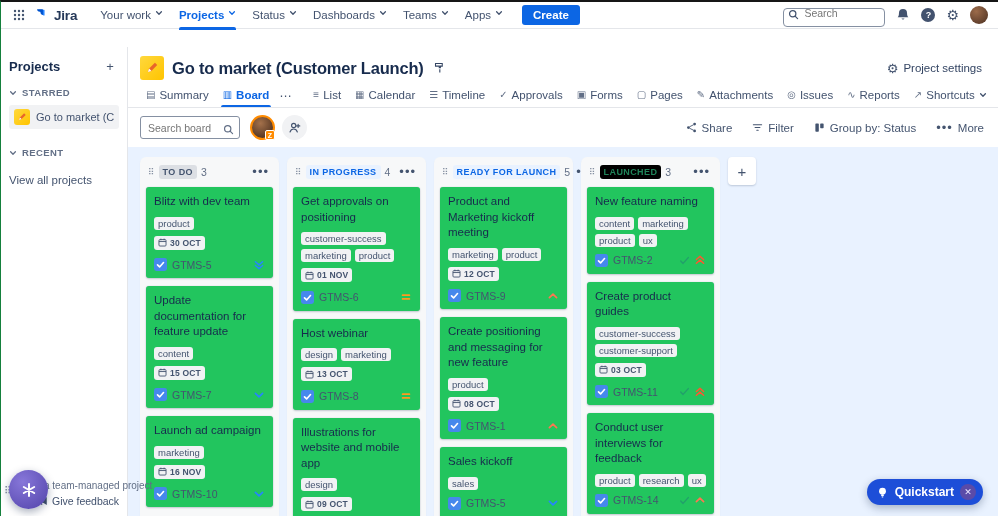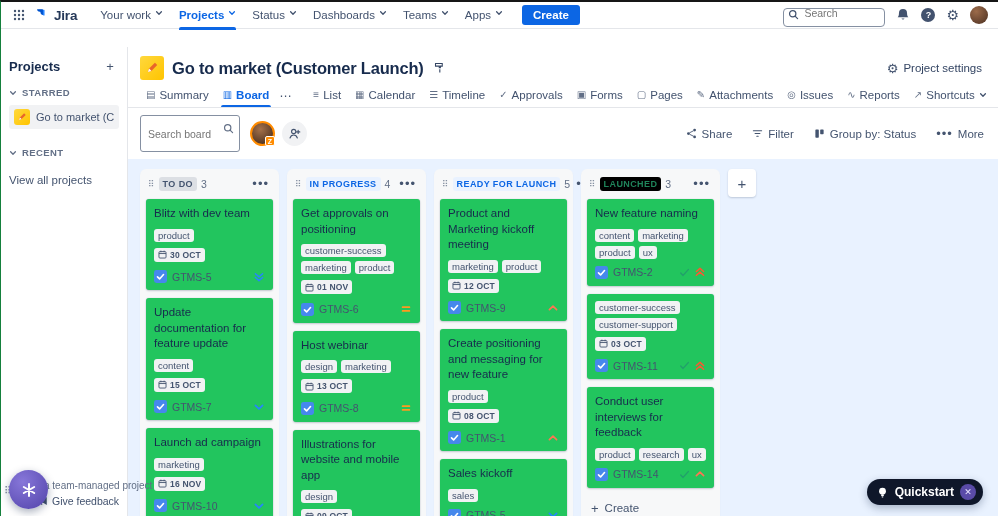--- a/index.html
+++ b/index.html
@@ -52,21 +52,21 @@
   .tab.active { color:#0C66E4; font-weight:700; }
   .tab.active .tglyph { color:#0C66E4; }
   .tab.active::after { content:""; position:absolute; left:4px; right:4px; bottom:0; height:2.5px; background:#0C66E4; border-radius:2px 2px 0 0; }
   .tab-dots { font-size:12px; color:#42526E; padding:0 2px; cursor:pointer; }
   .tab-divider { width:1px; height:13px; background:#DCDFE4; margin:0 5px; }
   .tab-add { font-size:13px; color:#44546F; padding:2px 8px; cursor:pointer; }
 
   
   .toolbar { display:flex; align-items:center; padding:7px 14px 7px 12px; background:#fff; }
   .board-search { position:relative; margin-right:10px; }
-  .board-search input { width:100px; height:37px; border:1px solid #8590A2; border-radius:3px; font-size:10.5px; padding:0 22px 0 7px; color:#172B4D; font-family:inherit; outline:none; background:#fff; }
+  .board-search input { width:100px; height:23px; border:1px solid #8590A2; border-radius:3px; font-size:10.5px; padding:0 22px 0 7px; color:#172B4D; font-family:inherit; outline:none; background:#fff; }
   .board-search .mag { position:absolute; right:6px; top:5px; }
   .avatars { display:flex; align-items:center; }
   .pavatar { width:25px; height:25px; border-radius:50%; background:radial-gradient(circle at 40% 30%, #a4714b, #3c2417); border:2px solid #FF8B00; position:relative; }
   .pavatar .zbadge { position:absolute; right:-2px; bottom:-2px; width:10px; height:10px; background:#FF8B00; border-radius:2px; color:#fff; font-size:7px; font-weight:700; display:flex; align-items:center; justify-content:center; border:1px solid #fff; }
   .addppl { width:25px; height:25px; border-radius:50%; background:#F1F2F4; display:flex; align-items:center; justify-content:center; margin-left:7px; cursor:pointer; border:none; }
   .tb-right { margin-left:auto; display:flex; align-items:center; gap:20px; }
   .tb-btn { display:flex; align-items:center; gap:5px; font-size:11.5px; color:#44546F; background:none; border:none; cursor:pointer; font-family:inherit; font-weight:500; }
   .tb-dots { font-size:13px; letter-spacing:1px; color:#44546F; line-height:0; }
 
   
@@ -91,21 +91,21 @@
   .sub-chip { display:inline-flex; align-items:center; gap:4px; background:#F1F2F4; border-radius:3px; padding:3px 6px; margin-top:8px; cursor:pointer; }
   .sub-chip span { font-size:10px; color:#44546F; font-weight:500;padding-left:36px; }
   .col-create { display:flex; align-items:center; gap:6px; padding:5px 4px 2px; color:#44546F; font-size:11.5px; font-weight:500; cursor:pointer; border-radius:3px; }
   .add-col { width:28px; height:28px; flex:0 0 28px; background:#fff; border:none; border-radius:4px; box-shadow:0 1px 2px rgba(9,30,66,.2); font-size:15px; color:#44546F; cursor:pointer; }
 
   
   .edge-dots { position:absolute; left:3px; bottom:20px; color:#8590A2; font-size:10px; }
   .help-bubble { position:absolute; left:8px; bottom:7px; width:39px; height:39px; border-radius:50%; background:radial-gradient(circle at 35% 30%, #8777D9, #5243AA); box-shadow:0 3px 8px rgba(9,30,66,.35); display:flex; align-items:center; justify-content:center; cursor:pointer; z-index:3; }
   .team-note { position:absolute; left:43px; bottom:25px; font-size:10px; color:#626F86; z-index:2; }
   .feedback { position:absolute; left:37px; bottom:9px; display:flex; align-items:center; gap:4px; font-size:10.5px; color:#42526E; cursor:pointer; z-index:2; }
-  .quickstart { position:absolute; right:15px; bottom:11px; background:#0f172a; border-radius:16px; padding:5px 7px 5px 9px; display:flex; align-items:center; gap:6px; cursor:pointer; box-shadow:0 3px 8px rgba(9,30,66,.3); z-index:3; }
+  .quickstart { position:absolute; right:15px; bottom:11px; background:#1d4ed8; border-radius:16px; padding:5px 7px 5px 9px; display:flex; align-items:center; gap:6px; cursor:pointer; box-shadow:0 3px 8px rgba(9,30,66,.3); z-index:3; }
   .quickstart .qlabel { color:#fff; font-size:12px; font-weight:700; }
   .q-close { width:16px; height:16px; border-radius:50%; background:#5A4BA8; color:#E9E6FF; font-size:9px; display:flex; align-items:center; justify-content:center; border:none; cursor:pointer; }
 </style>
 </head>
 <body>
 
 <div class="app">
 
   <header class="topnav">
     <div class="nav-left">
@@ -617,21 +617,21 @@
                   <svg width="12" height="12" viewBox="0 0 16 16">
                     <g stroke="#FF5630" stroke-width="2" fill="none" stroke-linecap="round" stroke-linejoin="round">
                       <path d="M3.2 7.4L8 3.2l4.8 4.2"></path>
                       <path d="M3.2 12.4L8 8.2l4.8 4.2"></path>
                     </g>
                   </svg>
                 </span>
       </div>
             </div>
             <div class="card">
-      <div class="tags">
+      <div class="card-title">Create product guides</div><div class="tags">
                 <span class="tag">customer-success</span>
                 <span class="tag">customer-support</span>
               </div><span class="due">
                 <svg width="9" height="9" viewBox="0 0 14 14">
                   <rect x="1.5" y="2.5" width="11" height="10" rx="1.5" fill="none" stroke="#44546F" stroke-width="1.4"></rect>
                   <path d="M1.5 5.5h11M4.5 1v2.5M9.5 1v2.5" stroke="#44546F" stroke-width="1.4"></path>
                 </svg>
                 <span>03 OCT</span>
               </span><div class="cfoot">
         <svg width="13" height="13" viewBox="0 0 16 16">

